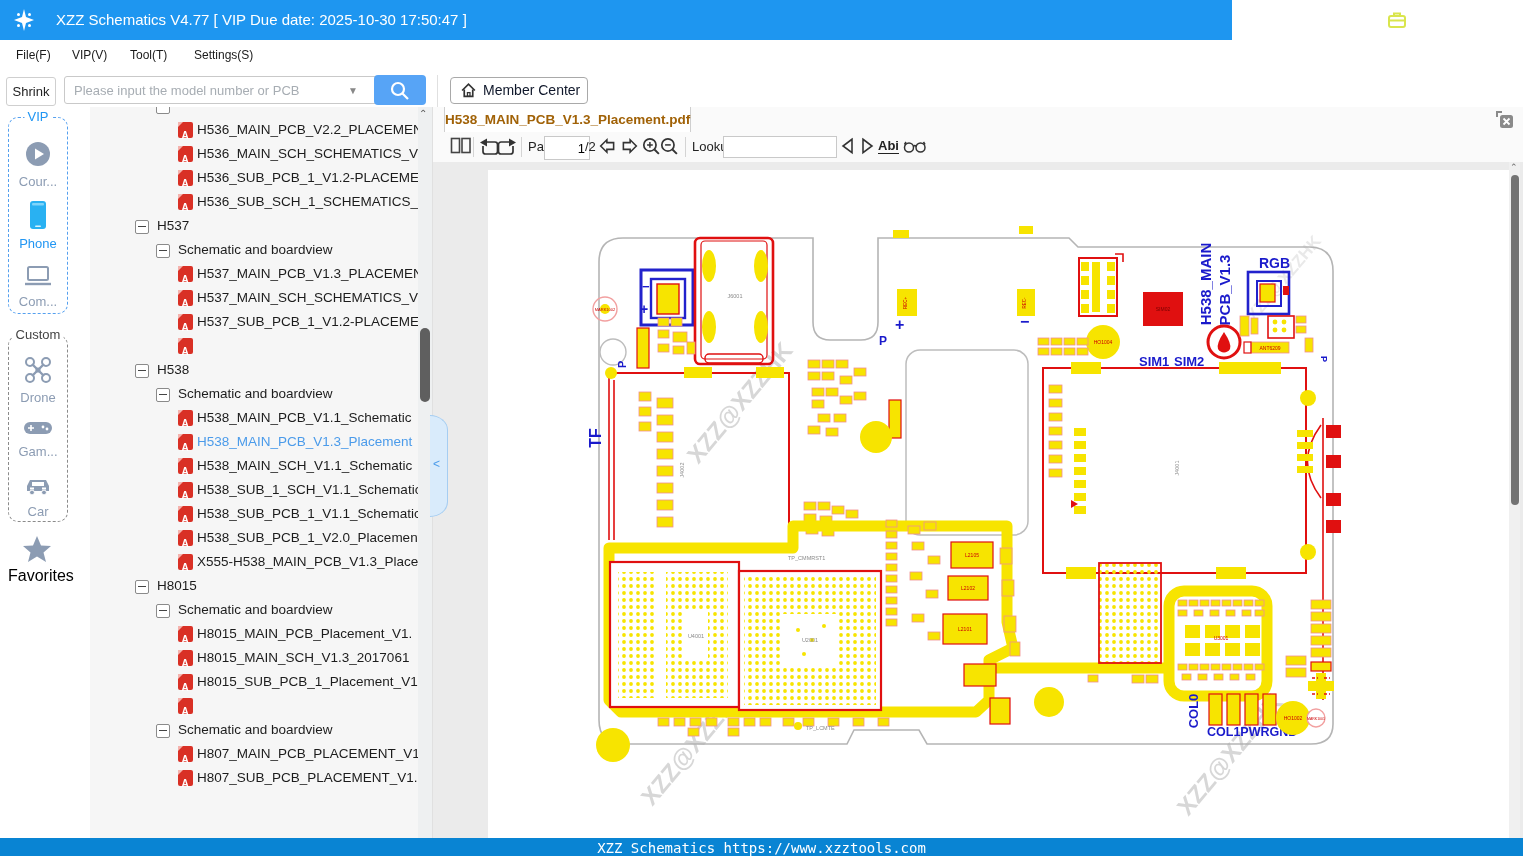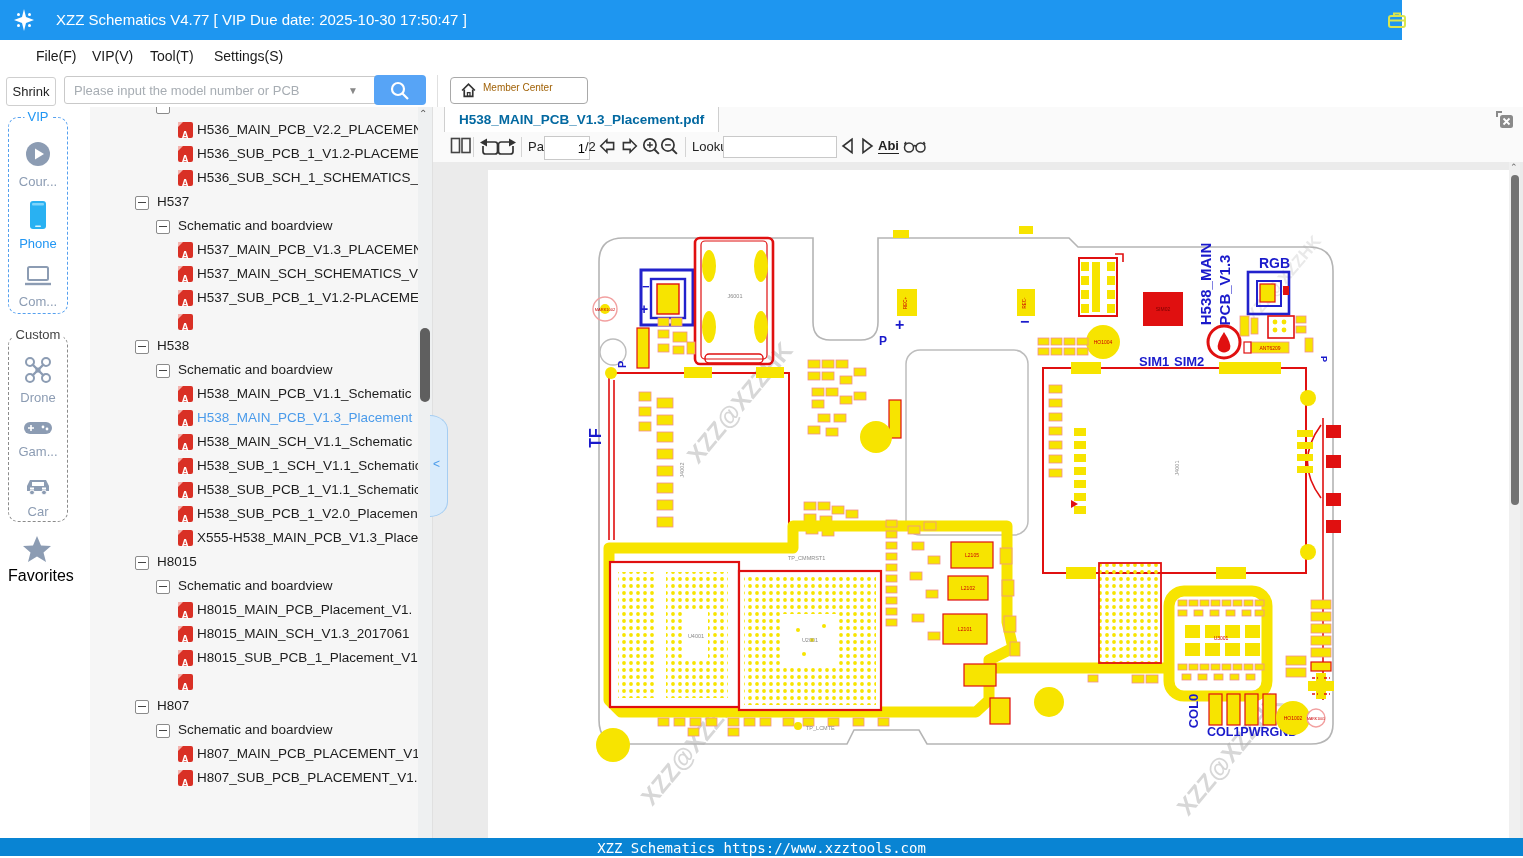--- a/index.html
+++ b/index.html
@@ -1,42 +1,42 @@
 <!DOCTYPE html>
 <html><head>
 <meta charset="utf-8">
 <style>
   html,body{margin:0;padding:0;}
   body{width:1523px;height:858px;position:relative;overflow:hidden;background:#fff;
        font-family:"Liberation Sans",sans-serif;-webkit-font-smoothing:antialiased;}
   .abs{position:absolute;}
 
   
-  #titlebar{left:0;top:0;width:1402px;height:40px;background:#1e96f0;color:#fff;}
+  #titlebar{left:0;top:0;width:1232px;height:40px;background:#1e96f0;color:#fff;}
   #titlebar .title{position:absolute;left:56px;top:11px;font-size:15px;color:#fff;white-space:nowrap;}
   .tb-ico{position:absolute;top:8px;}
   #win-sep{position:absolute;left:1416px;top:10px;width:1px;height:20px;background:rgba(255,255,255,.45);}
 
   
   #menubar{left:0;top:40px;width:1523px;height:33px;background:#fff;border-bottom:1px solid #ececec;}
-  .menu-item{position:absolute;top:8px;font-size:14px;color:#1a1a1a;cursor:default;margin-left:20px;}
+  .menu-item{position:absolute;top:8px;font-size:12px;color:#1a1a1a;cursor:default;}
 
   
   #topstrip{left:0;top:73px;width:1523px;height:34px;background:#fff;border-bottom:1px solid #e7e7e7;}
   #shrink-btn{position:absolute;left:6px;top:4px;width:48px;height:27px;border:1px solid #cfcfcf;border-radius:3px;
     background:#fff;font-size:13px;color:#222;text-align:center;line-height:27px;}
   #model-input{position:absolute;left:64px;top:3px;width:282px;height:26px;border:1px solid #c9c9c9;border-radius:3px;
     font-size:13px;color:#333;padding:0 22px 0 9px;outline:none;font-family:"Liberation Sans",sans-serif;}
   #model-input::placeholder{color:#a7adb3;}
   #input-chevron{position:absolute;left:348px;top:12px;font-size:10px;color:#888;}
   #search-btn{position:absolute;left:374px;top:2px;width:52px;height:30px;background:#57a4f6;border-radius:4px;}
   #search-btn svg{position:absolute;left:15px;top:5px;}
   #pane-divider{position:absolute;left:437px;top:2px;width:1px;height:32px;background:#e0e0e0;}
   #member-btn{position:absolute;left:450px;top:4px;width:136px;height:25px;border:1px solid #a9a9a9;border-radius:4px;
-    background:#fff;font-size:10px;color:#a16207;}
+    background:#fff;font-size:14px;color:#0f172a;}
   #member-btn .lbl{position:absolute;left:32px;top:4px;}
   #member-btn svg{position:absolute;left:9px;top:4px;}
 
   
   #iconbar{left:0;top:107px;width:90px;height:731px;background:#fff;border-right:1px solid #e5e5e5;}
   .group-box{position:absolute;left:8px;width:58px;border-radius:10px;}
   #vip-box{top:10px;height:195px;border:1.5px dashed #55a0ef;}
   #custom-box{top:228px;height:185px;border:1.5px dashed #8b8b8b;}
   .group-label{position:absolute;top:-9px;left:50%;transform:translateX(-50%);background:#fff;padding:0 3px;font-size:13px;}
   #vip-box .group-label{color:#2196f3;}
@@ -65,21 +65,21 @@
   #tree-scroll .arr{position:absolute;left:1px;top:1px;font-size:10px;color:#555;}
   #tree-thumb{position:absolute;left:2px;top:221px;width:10px;height:74px;background:#5f5f5f;border-radius:5px;}
   #collapse-handle{left:430px;top:415px;width:17px;height:100px;background:#d9ebfb;border:1px solid #a5cdf2;border-left:none;
     border-radius:0 60px 60px 0 / 0 50px 50px 0;z-index:5;}
   #collapse-handle span{position:absolute;left:3px;top:41px;font-size:12px;color:#4b9bea;}
 
   
   #rightpane{left:432px;top:107px;width:1091px;height:731px;background:#ebebeb;border-left:1px solid #e0e0e0;}
   #tabbar{position:absolute;left:0;top:0;width:1091px;height:26px;background:#fafafa;border-bottom:1px solid #d8d8d8;}
   #tab{position:absolute;left:11px;top:0;height:25px;background:#fff;border-left:1px solid #cfcfcf;border-right:1px solid #cfcfcf;
-    padding:0 14px;font-size:13.5px;font-weight:bold;color:#0369a1;line-height:25px;white-space:nowrap;}
+    padding:0 0;font-size:13.5px;font-weight:bold;color:#a16207;line-height:25px;white-space:nowrap;}
   #tab-close-all{position:absolute;left:1062px;top:3px;width:20px;height:20px;}
   #toolbar{position:absolute;left:0;top:26px;width:1091px;height:29px;background:#fafafa;border-bottom:1px solid #d8d8d8;font-size:13px;color:#222;}
   .ti{position:absolute;top:4px;}
   .tsep{position:absolute;top:4px;width:1px;height:20px;background:#d4d4d4;}
   #page-input{position:absolute;left:111px;top:3px;width:38px;height:20px;border:1px solid #c9c9c9;background:#fff;
     font-size:13px;text-align:right;padding-right:4px;outline:none;font-family:"Liberation Sans",sans-serif;}
   #lookup-input{position:absolute;left:290px;top:3px;width:104px;height:20px;border:1px solid #c9c9c9;background:#fff;
     font-size:13px;padding:0 4px;outline:none;font-family:"Liberation Sans",sans-serif;}
   .tlabel{position:absolute;top:6px;}
   #abi{position:absolute;left:445px;top:5px;font-size:13px;font-weight:bold;border-bottom:1.5px solid #222;padding-bottom:0px;}
@@ -230,20 +230,24 @@
 
 <div id="treepanel" class="abs">
   <div id="clipped-exp"></div>
   <div id="tree-list">
       <div class="trow lvl2">
         <span class="pdf"></span>
         <span class="lbl">H536_MAIN_PCB_V2.2_PLACEMEN</span>
       </div>
       <div class="trow lvl2">
         <span class="pdf"></span>
+        <span class="lbl">H536_MAIN_SCH_SCHEMATICS_V</span>
+      </div>
+      <div class="trow lvl2">
+        <span class="pdf"></span>
         <span class="lbl">H536_SUB_PCB_1_V1.2-PLACEMEN</span>
       </div>
       <div class="trow lvl2">
         <span class="pdf"></span>
         <span class="lbl">H536_SUB_SCH_1_SCHEMATICS_V</span>
       </div>
       <div class="trow lvl0">
         <span class="exp"></span>
         <span class="lbl">H537</span>
       </div>
@@ -317,24 +321,20 @@
       <div class="trow lvl2">
         <span class="pdf"></span>
         <span class="lbl">H8015_MAIN_SCH_V1.3_2017061</span>
       </div>
       <div class="trow lvl2">
         <span class="pdf"></span>
         <span class="lbl">H8015_SUB_PCB_1_Placement_V1</span>
       </div>
       <div class="trow lvl2">
         <span class="pdf"></span>
-      </div>
-      <div class="trow lvl0">
-        <span class="exp"></span>
-        <span class="lbl">H807</span>
       </div>
       <div class="trow lvl1">
         <span class="exp"></span>
         <span class="lbl">Schematic and boardview</span>
       </div>
       <div class="trow lvl2">
         <span class="pdf"></span>
         <span class="lbl">H807_MAIN_PCB_PLACEMENT_V1</span>
       </div>
       <div class="trow lvl2">

